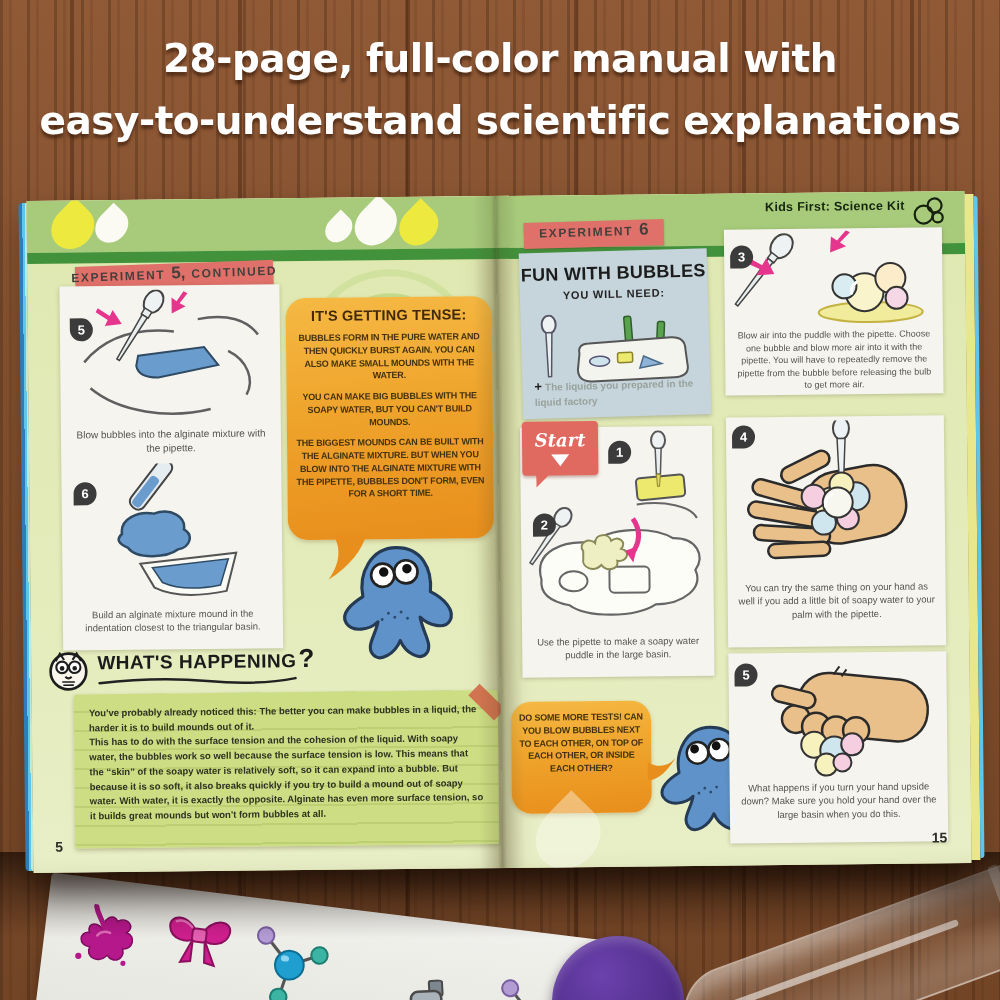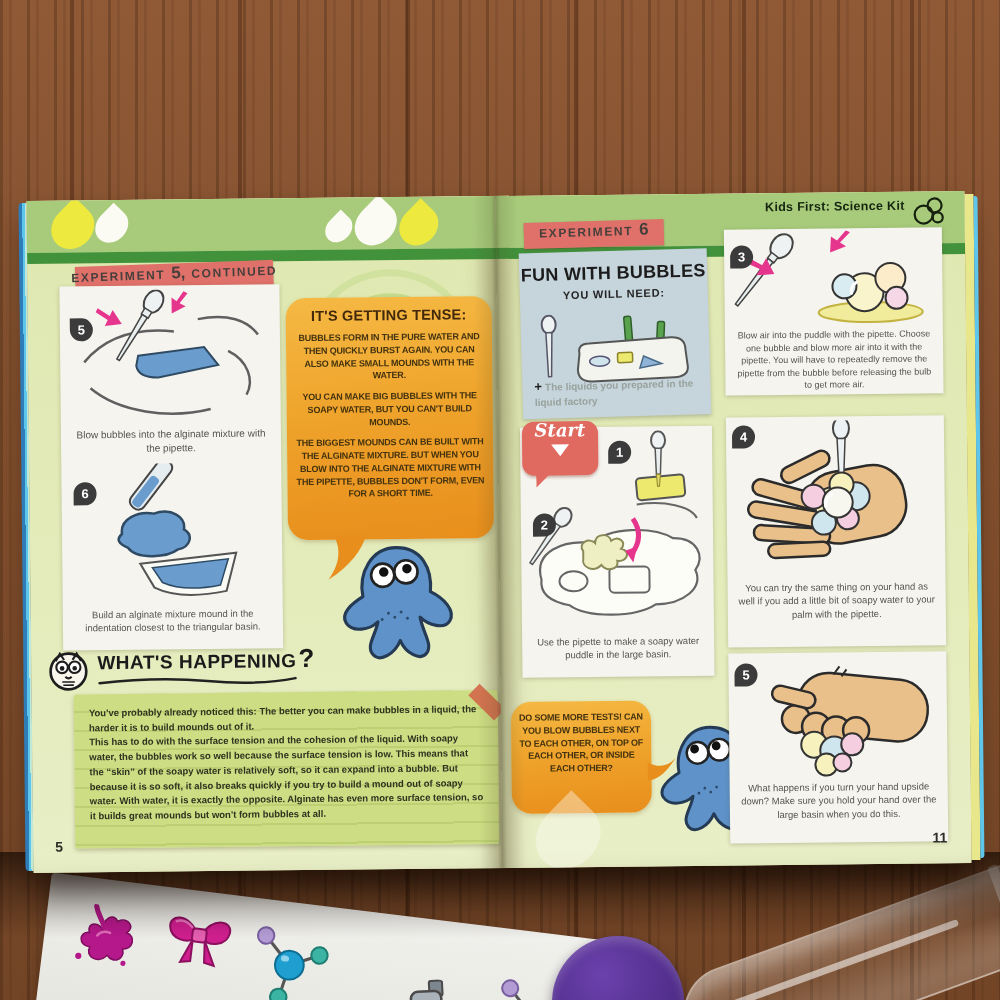--- a/index.html
+++ b/index.html
@@ -40,22 +40,22 @@
     font-weight:700;font-size:13px;display:flex;align-items:center;justify-content:center;
     border-radius:50% 50% 50% 0;z-index:2;}
   .badge.tl{border-radius:0 50% 50% 50%;}
   .caption{position:absolute;left:10px;right:10px;text-align:center;color:#55554e;font-size:10px;line-height:1.4;font-weight:500;}
   .speech{position:absolute;border-radius:20px;color:#3d2f15;
     background:linear-gradient(175deg,#f5b944 0%,var(--c-orange1,#efa42c) 45%,var(--c-orange2,#e88e1c) 100%);
     box-shadow:0 2px 4px rgba(110,70,20,.25);}
   .speech .sp-title{margin:10px 10px 2px;text-align:center;font-weight:800;font-size:14.5px;letter-spacing:.2px;color:#42290c;}
   .speech p{margin:8px 9px;font-weight:700;font-size:9px;line-height:1.42;text-align:center;letter-spacing:-.2px;color:#43320f;}
   .tail{position:absolute;}
-  .start{position:absolute;background:#e06a60;border-radius:12px;display:flex;flex-direction:column;
-    align-items:center;color:#fff;z-index:3;box-shadow:0 2px 3px rgba(120,40,30,.35);}
+  .start{position:absolute;background:#e06a60;border-radius:4px;display:flex;flex-direction:column;
+    align-items:center;justify-content:center;color:#fff;z-index:3;box-shadow:0 2px 3px rgba(120,40,30,.35);}
   .start .st-word{font-family:"DejaVu Serif",serif;font-style:italic;font-weight:700;font-size:18px;line-height:1;}
   .start .st-tri{width:0;height:0;border-left:9px solid transparent;border-right:9px solid transparent;border-top:12px solid #fff;margin-top:5px;}
   .start:after{content:"";position:absolute;left:14px;bottom:-12px;width:0;height:0;
     border:9px solid transparent;border-top-color:#e06a60;border-left-color:#e06a60;}
   .kitbox{position:absolute;background:var(--c-kitbox,#c6d4dc);box-shadow:0 2px 4px rgba(70,70,60,.3);transform:rotate(-1deg);}
   .kitbox .kb-title{margin-top:12px;text-align:center;font-weight:800;font-size:18px;color:#1c1c1c;letter-spacing:.3px;}
   .kitbox .kb-sub{margin-top:4px;text-align:center;font-weight:700;font-size:11px;color:#242424;letter-spacing:.8px;}
   .kitbox .kb-item{position:absolute;left:12px;right:8px;bottom:10px;font-size:10px;line-height:1.35;color:#98a29c;font-weight:600;}
   .kitbox .kb-item .plus{color:#1d1d1d;font-weight:800;font-size:13px;margin-right:3px;}
   .brand{position:absolute;top:7px;right:60px;width:240px;text-align:right;font-size:12.5px;font-weight:700;color:#15250f;letter-spacing:.3px;}
@@ -83,20 +83,24 @@
     background:linear-gradient(180deg,rgba(252,246,240,.34) 0%,rgba(250,240,230,.10) 45%,rgba(252,246,240,.30) 100%);
     box-shadow:inset 0 12px 14px rgba(255,255,255,.22),inset 0 -9px 12px rgba(110,64,34,.28);}
   .tube .hl{position:absolute;left:40px;top:34px;width:250px;height:7px;border-radius:4px;background:rgba(255,255,255,.55);}
   .tube .neck{position:absolute;right:24px;top:-4px;bottom:-4px;width:10px;background:rgba(255,255,255,.35);border-radius:3px;}
 </style>
 </head>
 <body>
 
 <div class="scene">
 
+  <div class="headline">
+    <div>28-page, full-color manual with</div>
+    <div>easy-to-understand scientific explanations</div>
+  </div>
 
   <div class="book">
     <div class="edge-left"></div>
     <div class="edge-yellow"></div>
     <div class="edge-cyan"></div>
 
     <div class="page page-left">
       <div class="band"></div>
       <div class="stripe"></div>
       <div class="drop yellow" style="left:26px;top:4px;width:40px;height:46px;"></div>
@@ -345,21 +349,21 @@
             <circle cx="96" cy="90" r="14" fill="#cfe6ee"></circle>
             <circle cx="114" cy="84" r="11" fill="#f5cfe0"></circle>
             <circle cx="88" cy="104" r="11" fill="#f6f1bd"></circle>
             <circle cx="104" cy="102" r="9" fill="#f5cfe0"></circle>
           </g>
         </svg>
         <div class="caption" style="top:128px;font-size:9.5px;">What happens if you turn your hand upside down? Make sure you hold your hand over the large basin when you do this.</div>
       </div>
 
       <div class="watermark" style="left:36px;top:606px;width:60px;height:70px;"></div>
-      <div class="pagenum" style="right:24px;top:638px;">11</div>
+      <div class="pagenum" style="right:24px;top:638px;">15</div>
     </div>
 
     <div class="gutter"></div>
   </div>
 
   <div class="floor-shadow"></div>
 
   <div class="sheet">
     <svg class="sticker" style="left:28px;top:26px;" width="66" height="74" viewBox="0 0 64 72">
       <path d="M30,26 C26,12 38,6 42,14 C52,8 60,18 52,24 C62,26 60,40 50,40 C54,50 42,56 36,48 C28,58 14,52 18,42 C6,42 6,28 16,28 C12,18 24,16 30,26 Z" fill="#b5188a" stroke="#7e0d60" stroke-width="1.5"></path>

